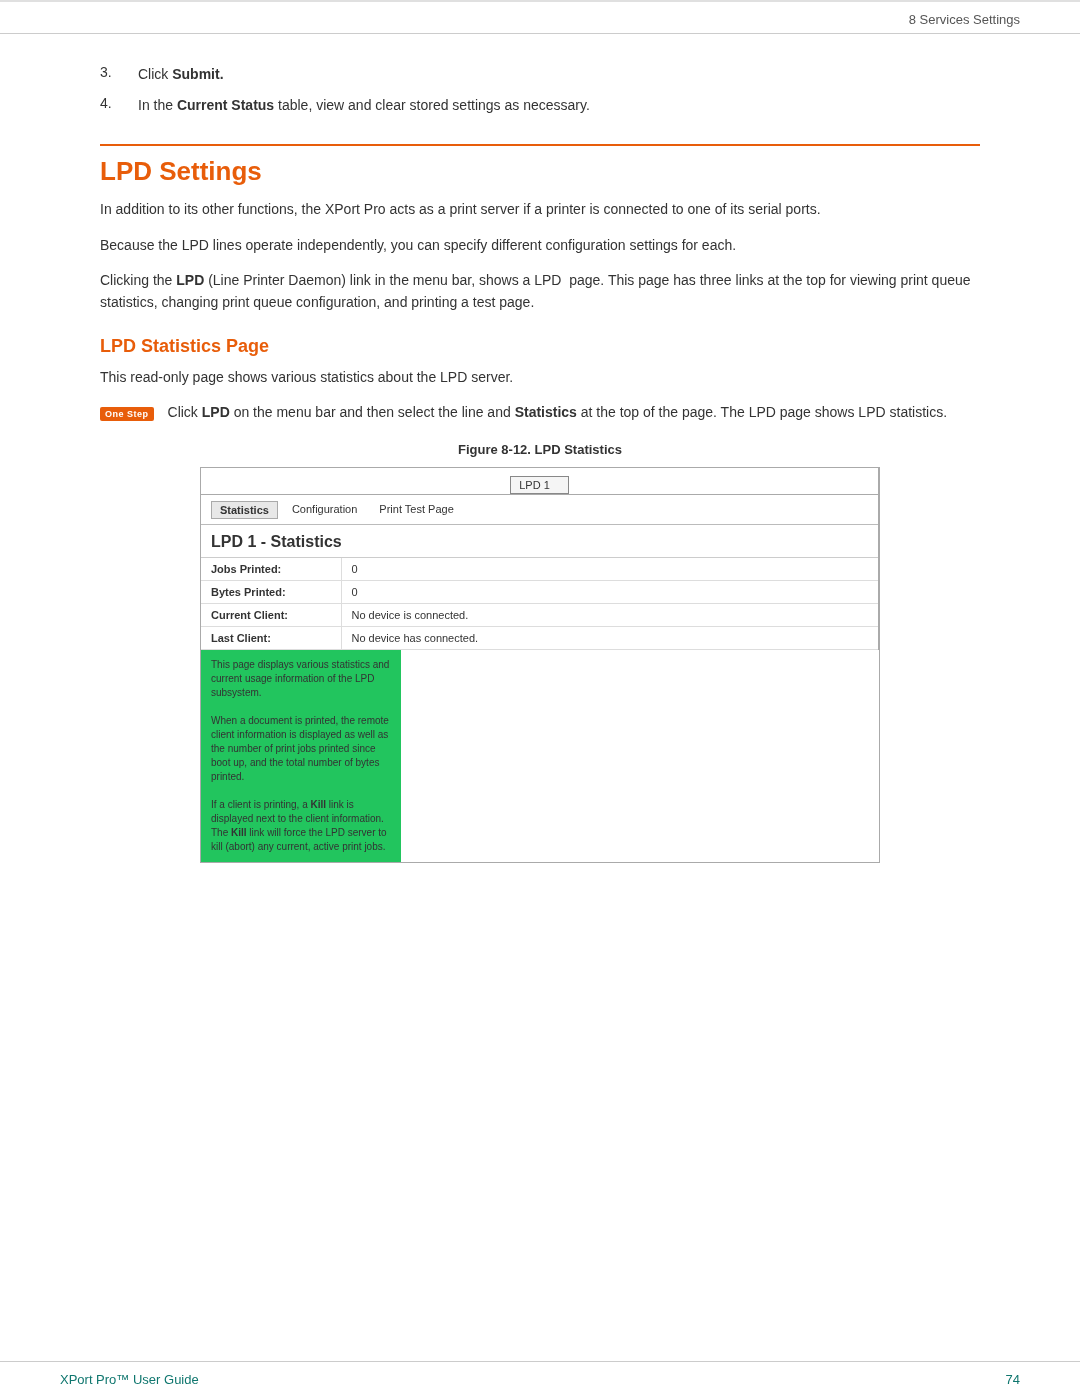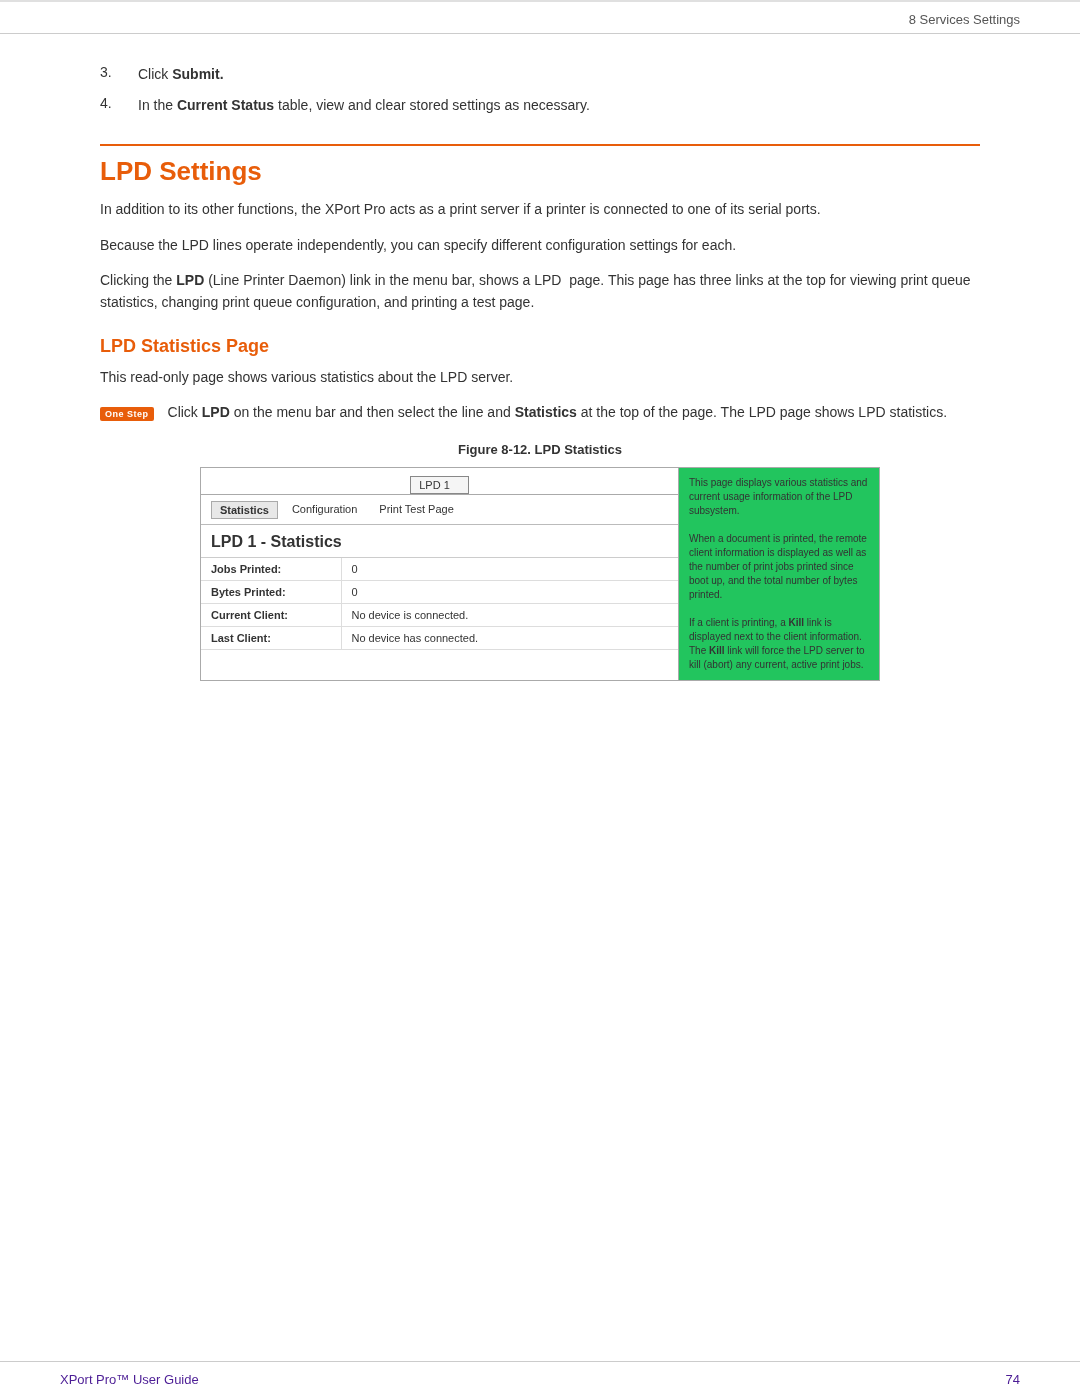--- a/index.html
+++ b/index.html
@@ -128,20 +128,21 @@
       color: #333;
     }
 
     
     .screenshot-container {
       display: flex;
       gap: 0;
       border: 1px solid #aaa;
       margin: 0 auto;
       width: 680px;
+      flex-direction: column;
     }
     .screenshot-main {
       flex: 1;
       border-right: 1px solid #aaa;
       background: #fff;
       padding: 0;
     }
     .screenshot-sidebar {
       width: 200px;
       background: #22c55e;
@@ -223,21 +224,21 @@
     .page-footer {
       position: absolute;
       bottom: 0;
       left: 0;
       right: 0;
       border-top: 1px solid #ccc;
       display: flex;
       justify-content: space-between;
       padding: 10px 60px;
       font-size: 13px;
-      color: #4c1d95;
+      color: #0f766e;
     }
   </style>
 </head>
 <body>
 
 <div class="page-container">
 
   <div class="top-rule"></div>
 
   <div class="page-header">

